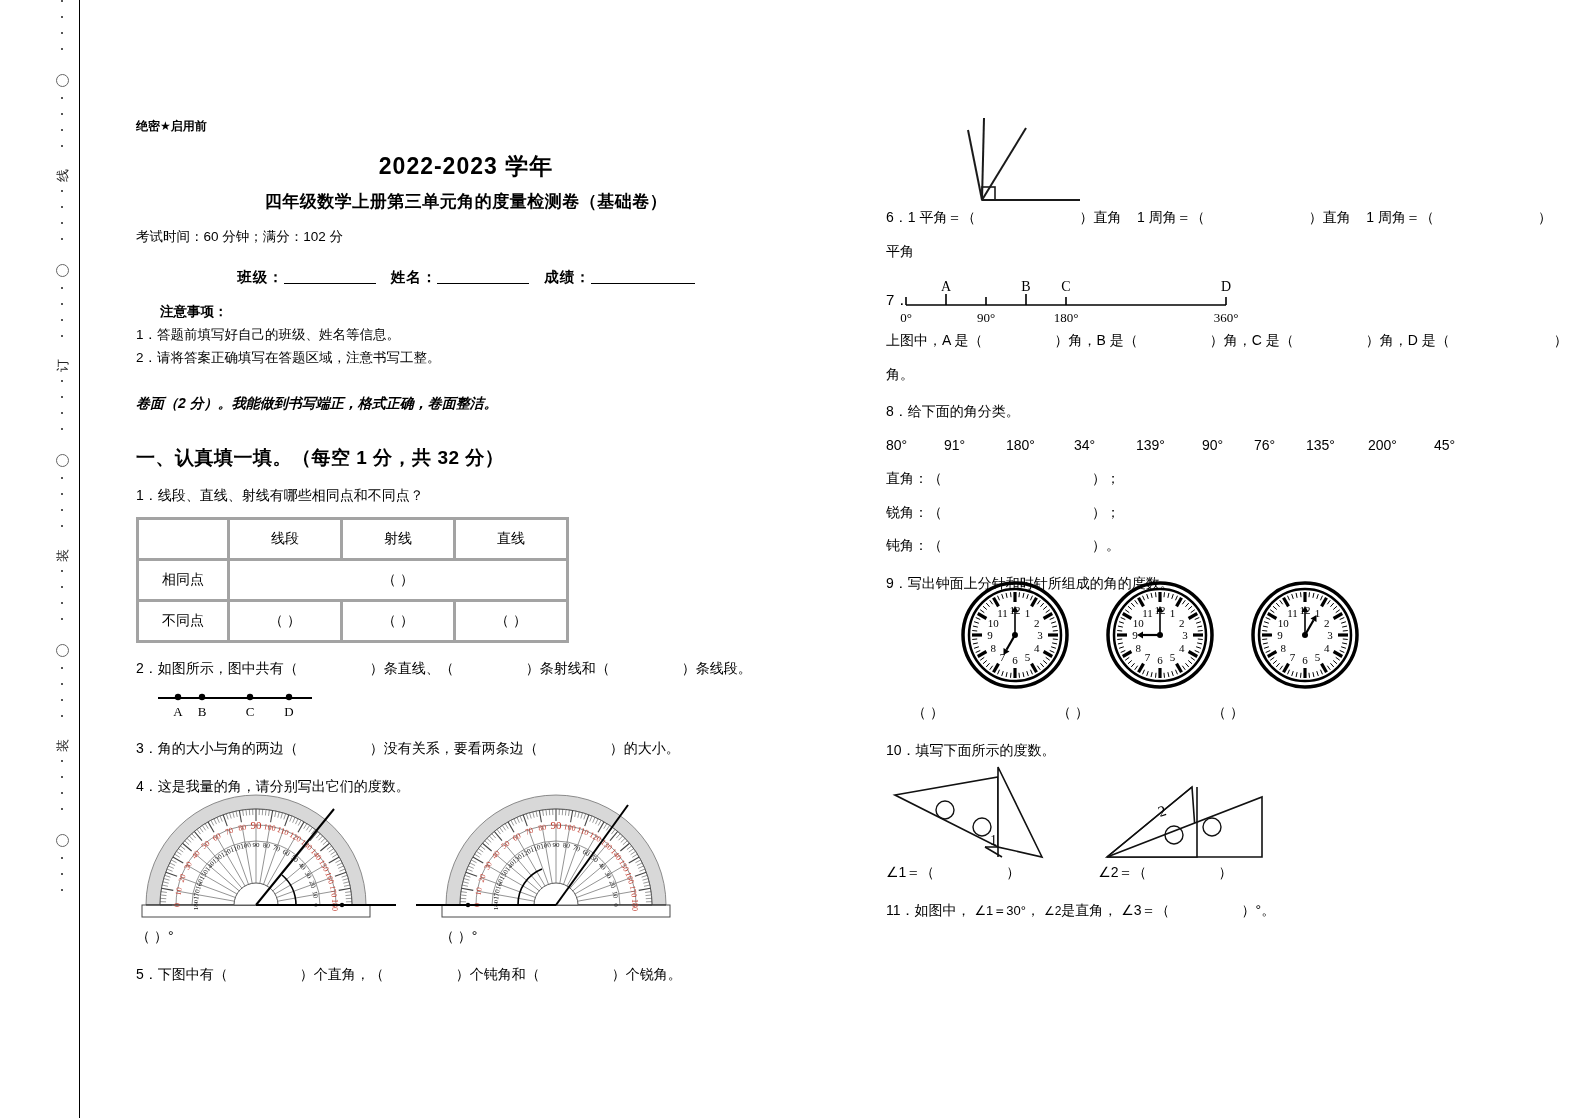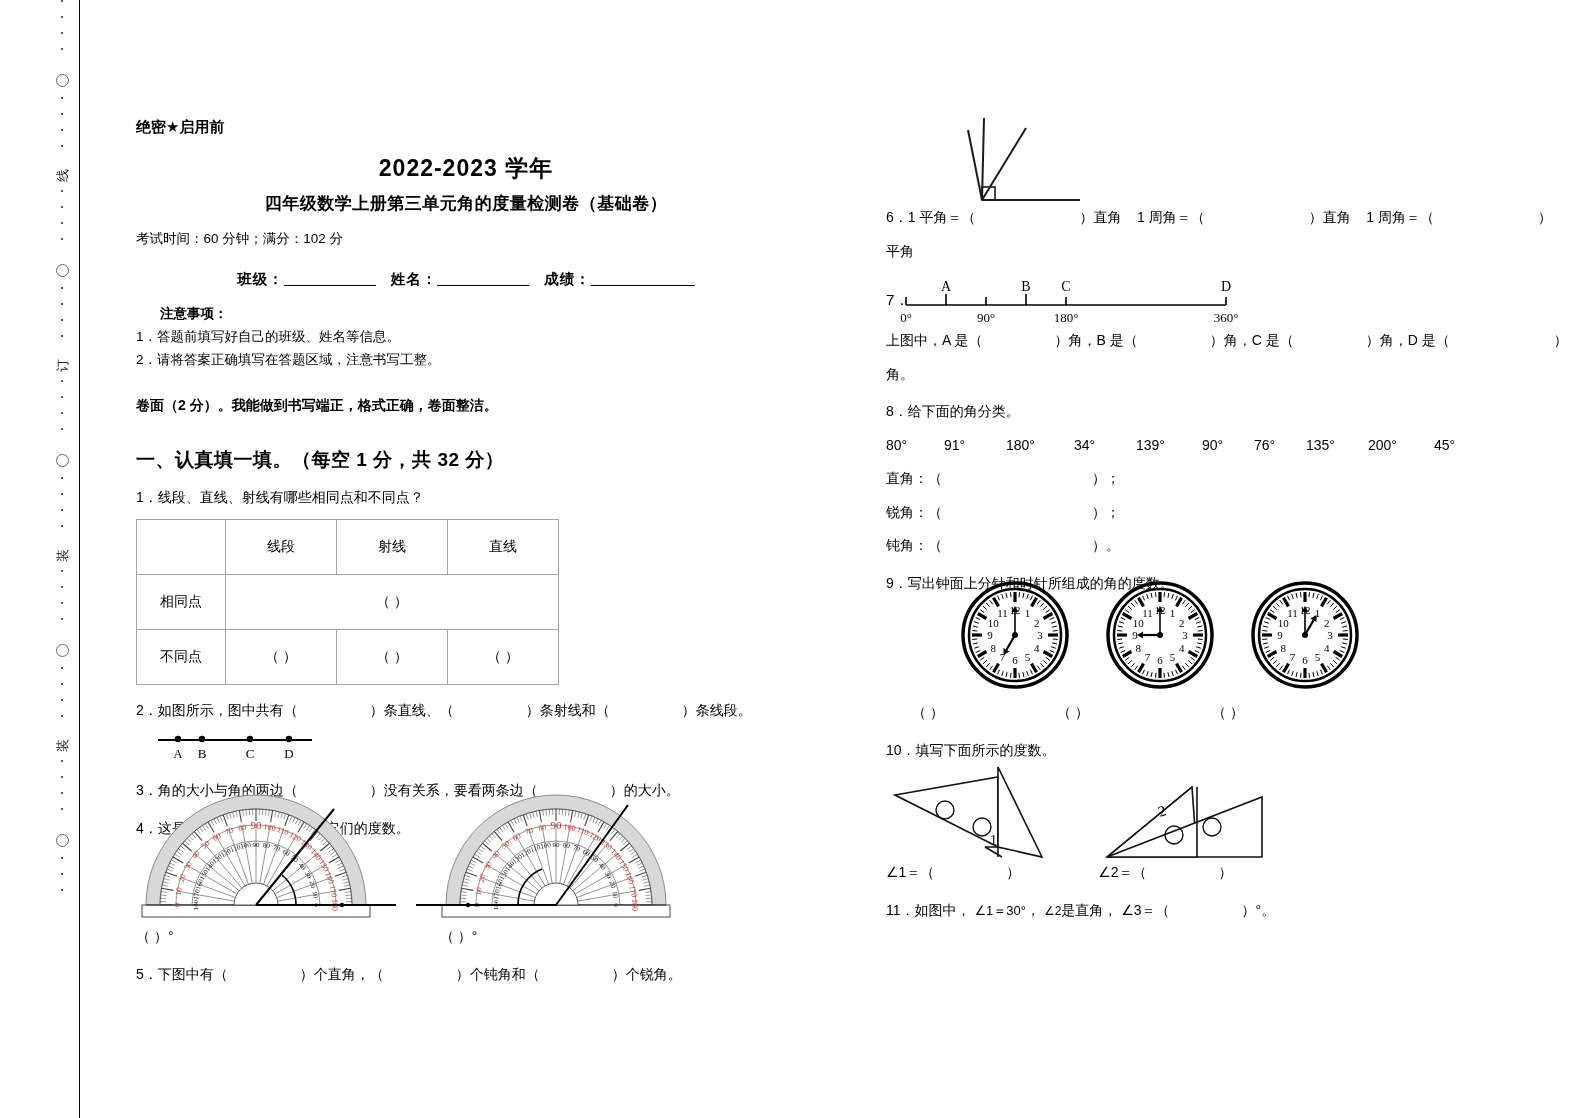--- a/index.html
+++ b/index.html
@@ -132,20 +132,21 @@
     padding-left: 24px;
   }
   .notice-i {
     font-size: 13.5px;
     margin-top: 5px;
   }
   .score-note {
     font-size: 14px;
     font-weight: bold;
     margin-top: 28px;
+    font-style: italic;
   }
   .part-h {
     font-size: 19px;
     font-weight: bold;
     margin-top: 32px;
     letter-spacing: .5px;
   }
   .q {
     font-size: 14px;
     margin-top: 13px;
@@ -155,24 +156,24 @@
   .blank-md { display:inline-block; width: 72px; }
   .blank-lg { display:inline-block; width: 104px; }
 
   
   table.q1 {
     border-collapse: collapse;
     margin-top: 9px;
     font-size: 14px;
   }
   table.q1 td {
-    border: 1px solid #a3a3a3;
+    border: 3px solid #a3a3a3;
     height: 38px;
     text-align: center;
-    padding: 8px 6px;
+    padding: 0 6px;
     white-space: nowrap;
   }
   table.q1 td.hdrblank { width: 76px; }
   table.q1 td.colh { width: 98px; }
   table.q1 td.rowh { width: 76px; font-size: 14px; }
 
   
   .numline { position: relative; height: 34px; margin-top: 8px; margin-left: 16px; }
 
   .ans-row { font-size: 14px; margin-top: 8px; }
@@ -237,21 +238,21 @@
         <div class="dash-dot2"></div>
     </div>
   </div>
 
   <div id="content">
 
     <div class="col" id="colL">
 
       <div style="position:absolute; left:56px; top:118px; width:660px;">
 
-        <div style="font-size:15px; font-weight:bold;">绝密★启用前</div>
+        <div style="font-size:12px; font-weight:bold;">绝密★启用前</div>
 
         <div class="title1" style="margin-top:16px;">2022-2023 学年</div>
         <div class="title2">四年级数学上册第三单元角的度量检测卷（基础卷）</div>
 
         <div class="subtitle">考试时间：60 分钟；满分：102 分</div>
 
         <div class="idline">
           <span>班级：</span><span class="uline"></span>
           &nbsp;&nbsp;<span>姓名：</span><span class="uline"></span>
           &nbsp;&nbsp;<span>成绩：</span><span class="uline wide"></span>

